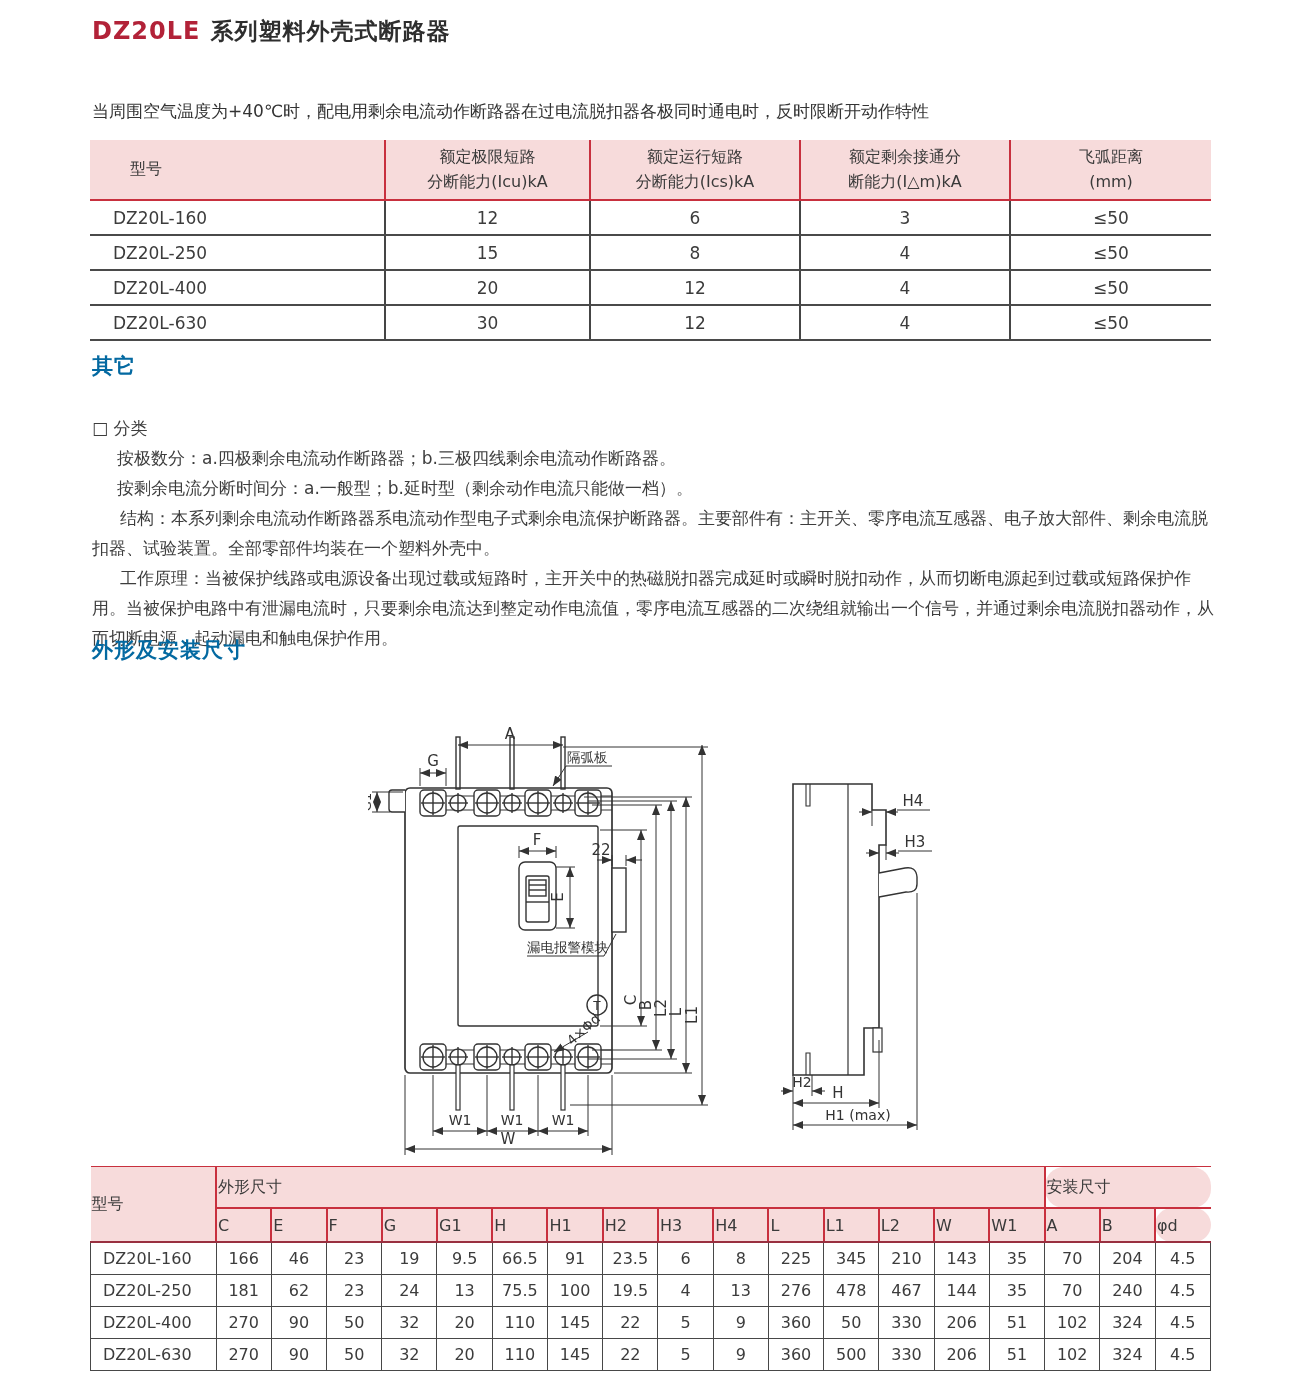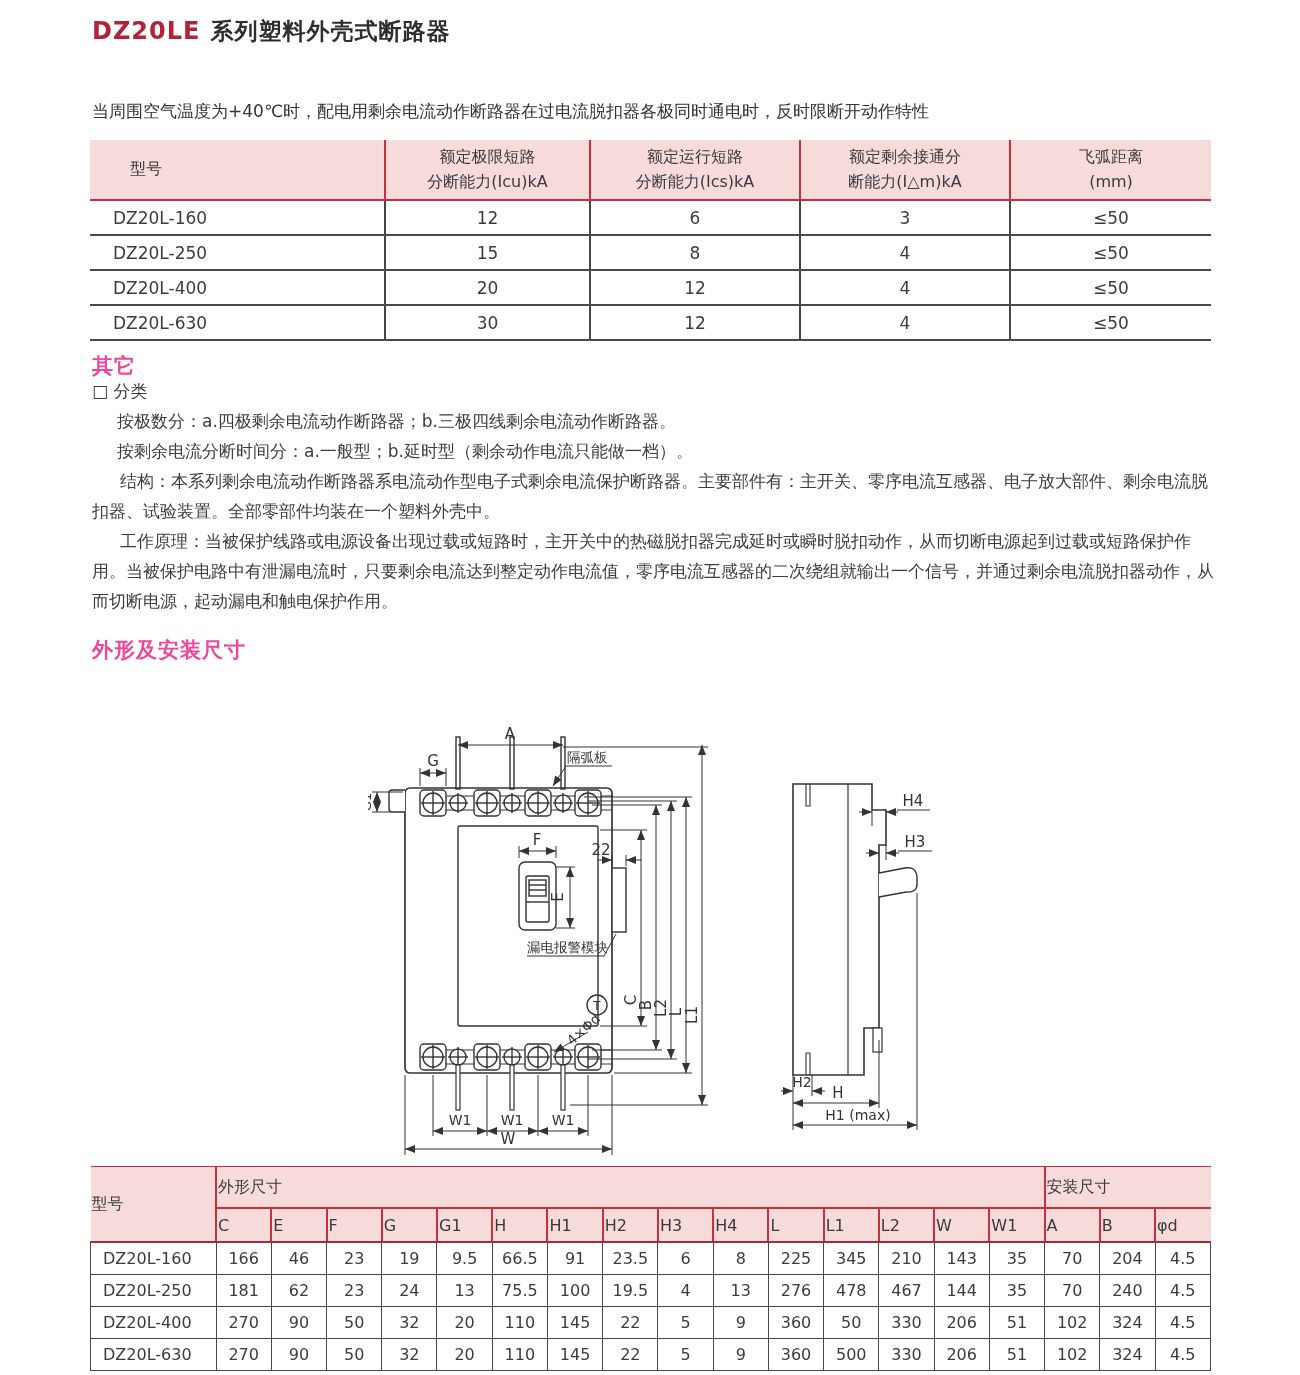--- a/index.html
+++ b/index.html
@@ -19,35 +19,35 @@
            font-weight:normal; font-size:16px; color:#3a3a3a; height:57px; vertical-align:middle;
            text-align:center; white-space:pre-line; line-height:1.55; }
   #t1 th:last-child { border-right:none; }
   #t1 th:first-child { text-align:left; padding-left:40px; }
   #t1 td { border-right:2px solid #454545; border-bottom:2px solid #4a4a4a; height:31px;
            font-size:17px; color:#3c3c3c; text-align:center; vertical-align:middle; }
   #t1 td:last-child { border-right:none; }
   #t1 td:first-child { text-align:left; padding-left:23px; }
 
   
-  .sec-head { position:absolute; left:92px; font-size:21px; color:#ec4899; font-weight:bold; letter-spacing:1px; }
-  .other-body { position:absolute; left:92px; top:376px; width:1122px; font-size:17px; line-height:30px; color:#3d3d3d; }
+  .sec-head { position:absolute; left:92px; font-size:21px; color:#0369a1; font-weight:bold; letter-spacing:1px; }
+  .other-body { position:absolute; left:92px; top:413px; width:1122px; font-size:17px; line-height:30px; color:#3d3d3d; }
   .other-body p { margin:0; }
   .other-body .indent1 { padding-left:25px; }
   .other-body .para { text-indent:1.65em; }
 
   
   .drawing { position:absolute; left:368px; top:712px; }
   .drawing svg text { font-family:"DejaVu Sans","Liberation Sans",sans-serif; fill:#333; }
 
   
   .t2wrap { position:absolute; left:90px; top:1166px; width:1121px; }
   #t2 th { background:#f7dbdb; font-weight:normal; font-size:16px; color:#3a3a3a; text-align:left; vertical-align:middle; }
   #t2 thead tr th { border-right:2px solid #c8303e; }
-  #t2 thead tr th:last-child { border-right:none; }
+  #t2 thead tr th:last-child { border-right:none;border-radius:19px; }
   #t2 .group-row th { height:38px; border-bottom:2px solid #c8303e; border-top:1.5px solid #c8303e; }
   #t2 .sub-row th { height:30px; border-bottom:2.5px solid #993040; }
   #t2 th.model-h { border-bottom:2.5px solid #993040; }
   #t2 td { border:1.5px solid #474747; height:29px; font-size:16px; color:#3c3c3c; text-align:center; vertical-align:middle; }
   #t2 td:first-child { text-align:left; padding-left:12px; font-size:16px; }
 </style>
 </head>
 <body>
 
 <div class="page">

